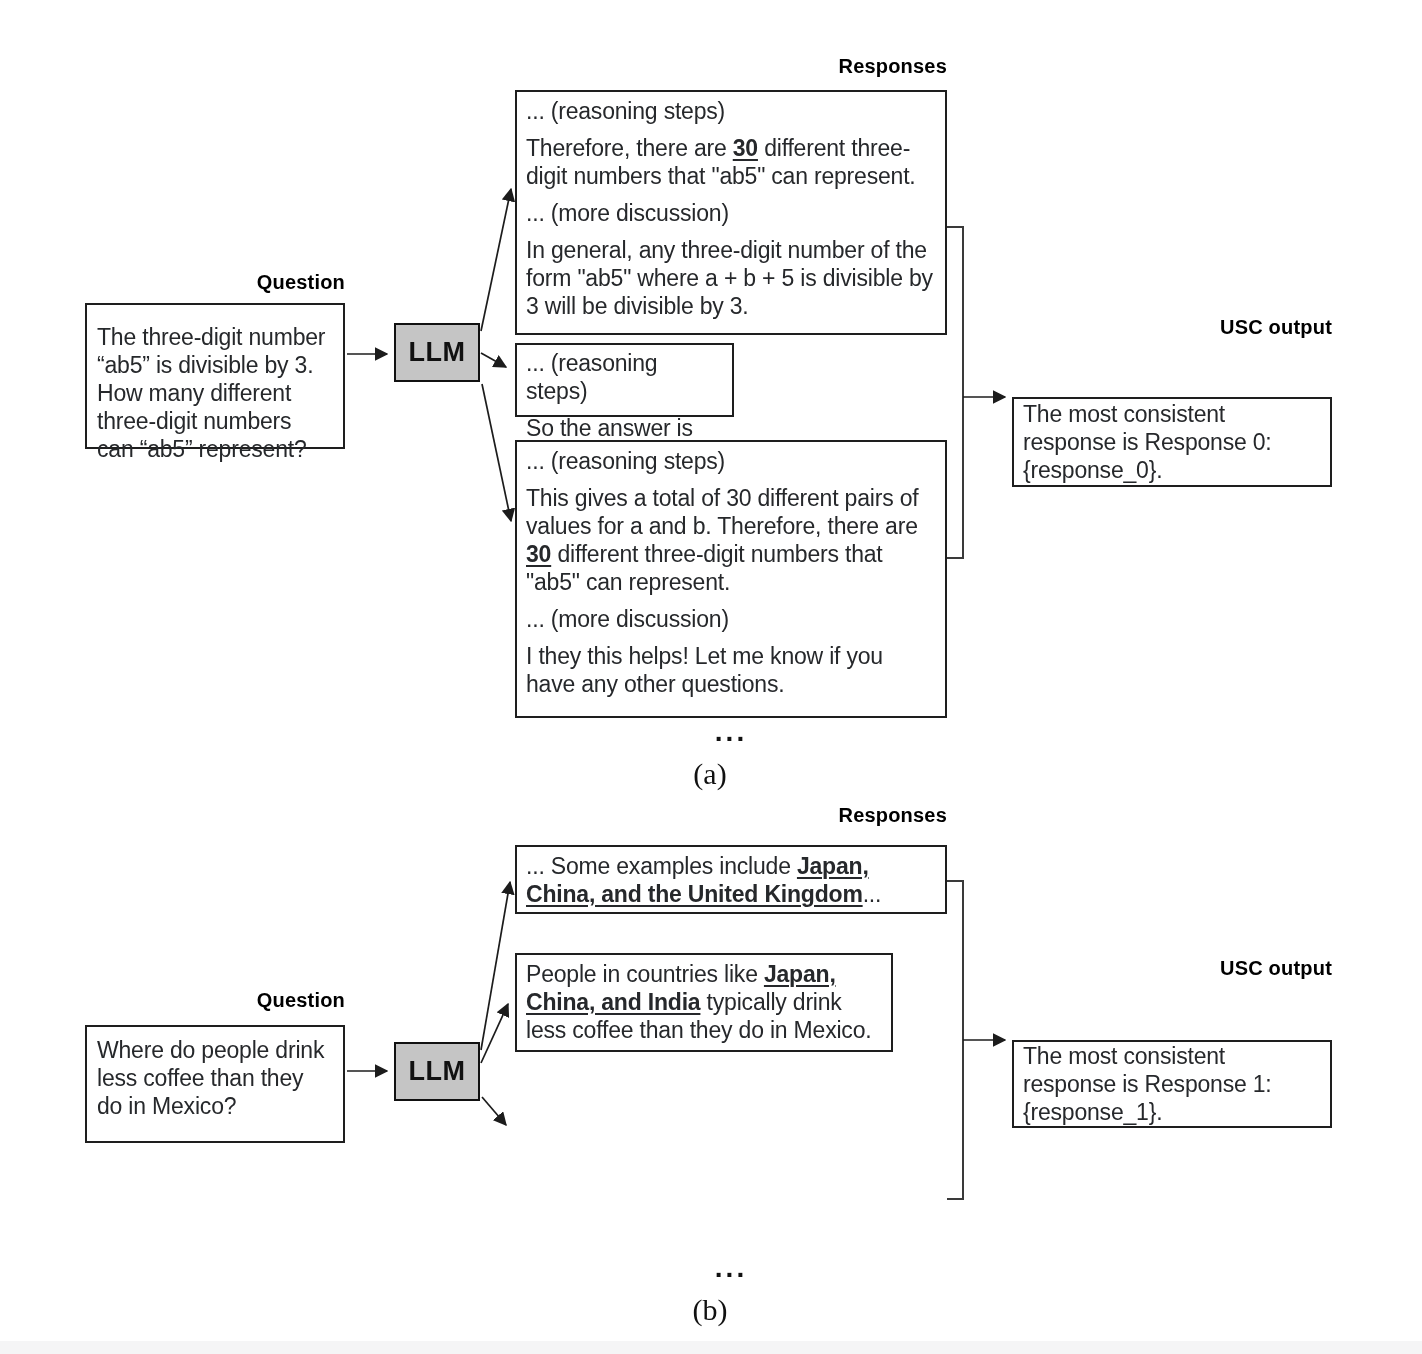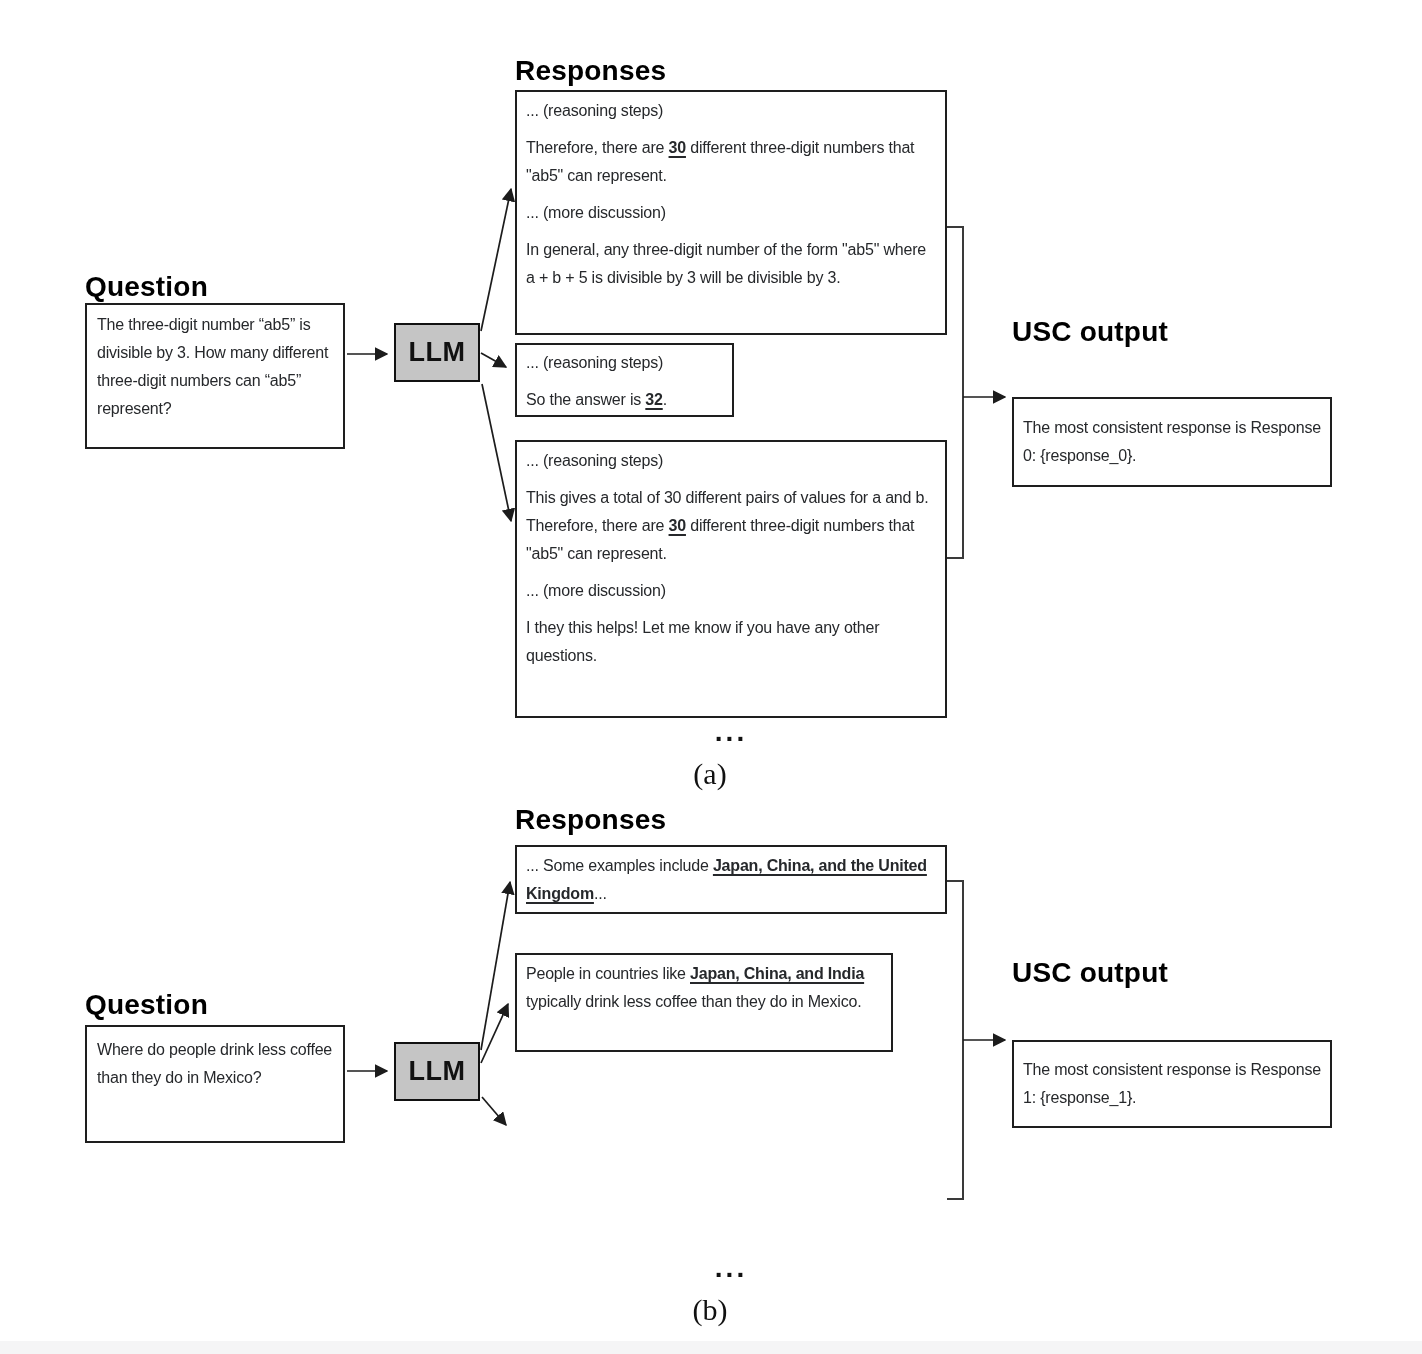--- a/index.html
+++ b/index.html
@@ -1,24 +1,24 @@
 <!DOCTYPE html>
 <html><head>
 <meta charset="utf-8">
 <style>
   html,body { margin:0; padding:0; background:#fff; }
   .page {
     position:relative; width:1422px; height:1354px; background:#ffffff;
     font-family:"Liberation Sans", sans-serif; overflow:hidden;
   }
   .abs { position:absolute; box-sizing:border-box; }
-  .hdr { font-weight:700; font-size:28px; color:#000; text-align:left; letter-spacing:.2px; }
+  .hdr { font-weight:700; font-size:20px; color:#000; text-align:right; letter-spacing:.2px; }
   .box {
     border:2px solid #1e1e1e; background:#fff; color:#26282b;
-    font-size:16px; line-height:28px; letter-spacing:-0.2px; padding:5px 9px;
+    font-size:23px; line-height:28px; letter-spacing:-0.2px; padding:5px 9px;
   }
   .box p { margin:0 0 9px 0; }
   .box p:last-child { margin-bottom:0; }
   .em { font-weight:700; text-decoration:underline; text-decoration-thickness:2px; text-underline-offset:3px;margin-top:6px; }
   .llm {
     background:#c5c5c5; border:2px solid #111; color:#111;
     display:flex; align-items:center; justify-content:center;
     font-weight:700; font-size:27px; letter-spacing:.5px;
   }
   .vcenter { display:flex; align-items:center;margin-top:45px; }
@@ -33,21 +33,21 @@
 <body>
 
 <div class="page">
 
   <div class="abs hdr" style="left:515px; top:55px; width:432px;">Responses</div>
 
   <div class="abs hdr" style="left:85px; top:271px; width:260px;">Question</div>
 
   <div class="abs hdr" style="left:1012px; top:316px; width:320px;">USC output</div>
 
-  <div class="abs box" style="left:85px; top:303px; width:260px; height:146px; padding:6px 10px;">
+  <div class="abs box" style="left:85px; top:303px; width:260px; height:146px; padding:18px 10px;">
     <p><span>The three-digit number “ab5” is divisible by 3. How many different three-digit numbers can “ab5” represent?</span></p>
   </div>
 
   <div class="abs llm" style="left:394px; top:323px; width:86px; height:59px;">LLM</div>
 
   <div class="abs box" style="left:515px; top:90px; width:432px; height:245px;">
     <p><span>... (reasoning steps)</span></p>
     <p><span>Therefore, there are </span><span class="em">30</span><span> different three-digit numbers that "ab5" can represent.</span></p>
     <p><span>... (more discussion)</span></p>
     <p><span>In general, any three-digit number of the form "ab5" where a + b + 5 is divisible by 3 will be divisible by 3.</span></p>

